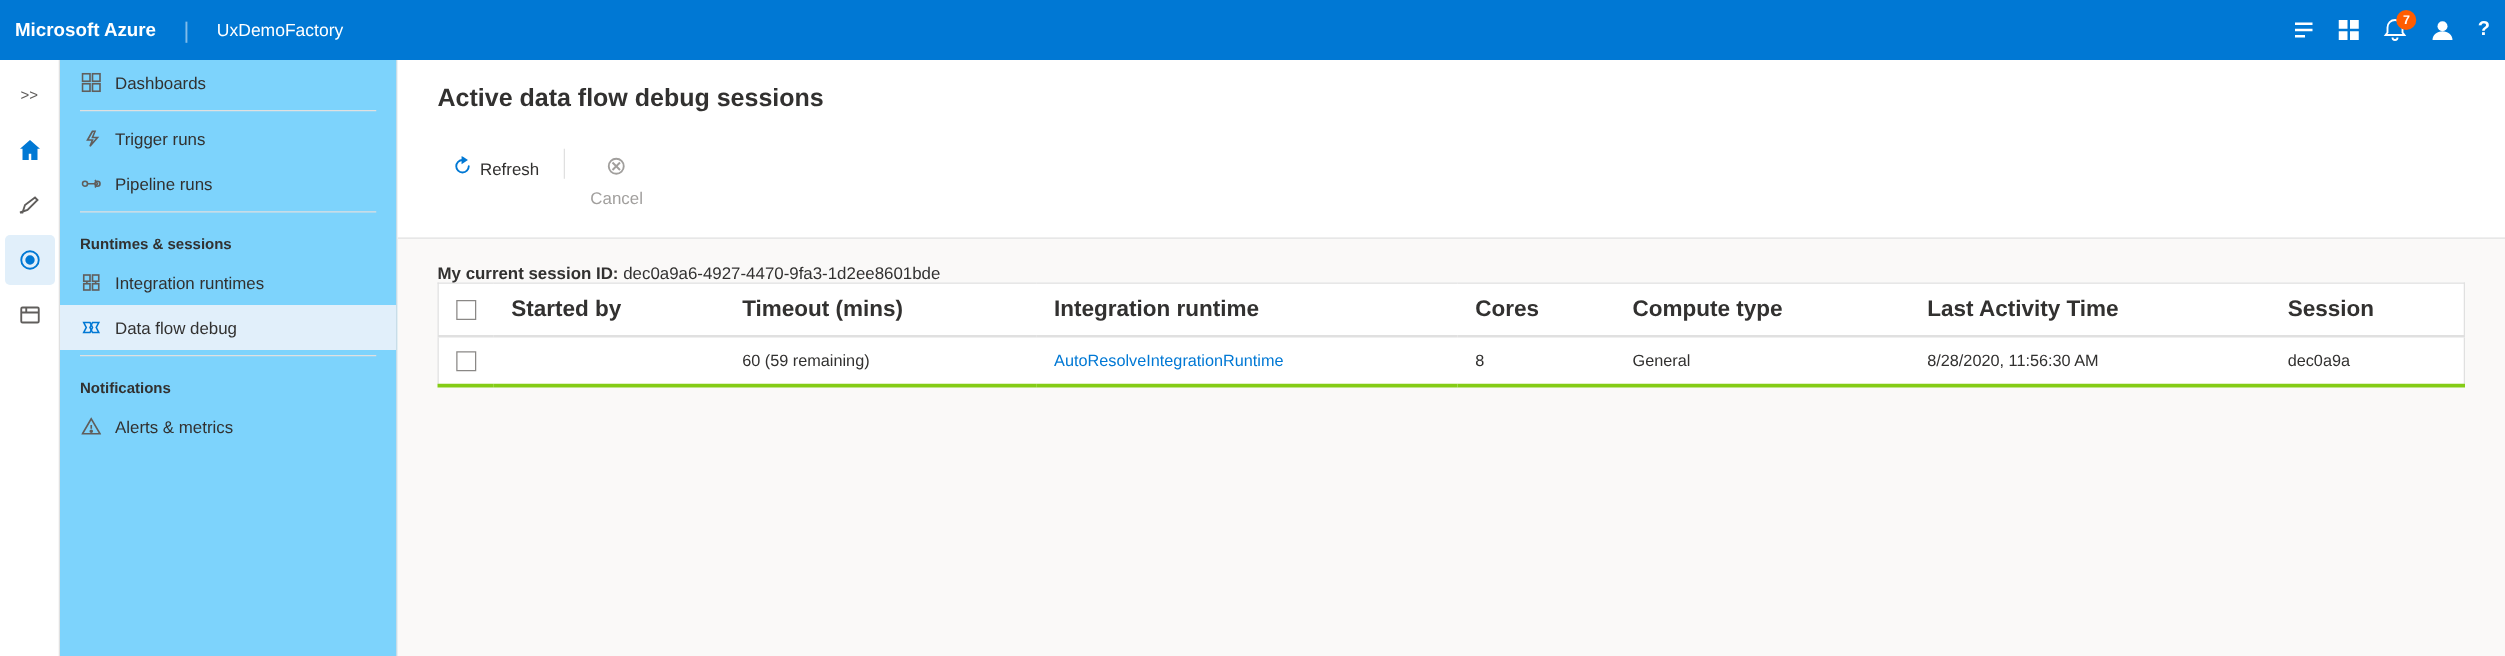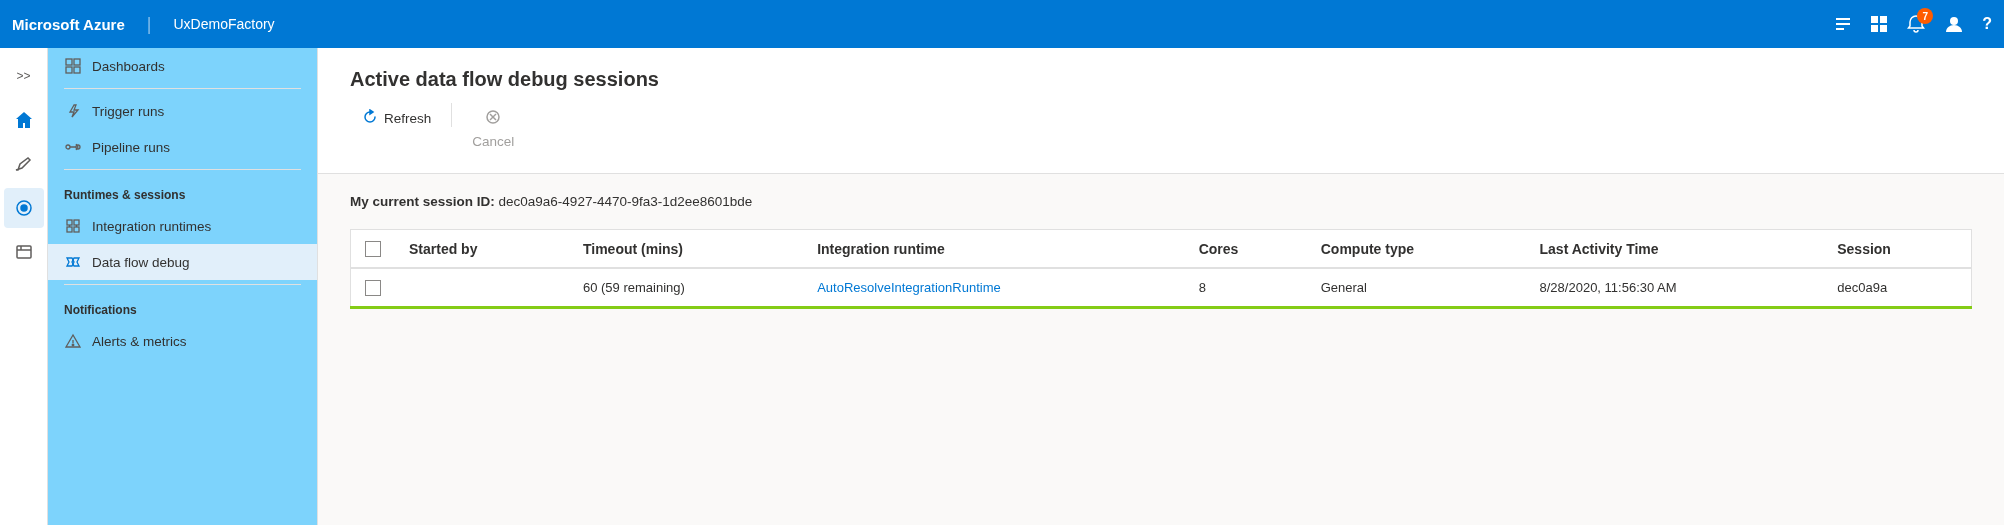--- a/index.html
+++ b/index.html
@@ -152,21 +152,21 @@
     }
     .content-header {
       padding: 20px 32px 10px 32px;
       background: #fff;
       border-bottom: 1px solid #e0e0e0;
     }
     .content-title {
       font-size: 20px;
       font-weight: 600;
       color: #323130;
-      margin-bottom: 12px;
+      margin-bottom: 28px;
     }
     .toolbar {
       display: flex;
       align-items: flex-start;
       gap: 4px;
       padding-bottom: 8px;
     }
     .toolbar-btn {
       display: flex;
       align-items: center;
@@ -188,40 +188,39 @@
       margin: 0 4px;
     }
 
     .content-body {
       padding: 20px 32px;
       flex: 1;
       overflow: auto;
     }
     .session-id-row {
       font-size: 13.5px;
-      margin-bottom: 20px;
       color: #323130;
     }
     .session-id-label { font-weight: 700; }
     .session-id-value { font-weight: 400; }
 
     
     .data-table {
       width: 100%;
       border-collapse: collapse;
       background: #fff;
       border: 1px solid #e0e0e0;
     }
     .data-table thead tr {
       border-bottom: 2px solid #e0e0e0;
     }
     .data-table th {
       text-align: left;
       padding: 10px 14px;
-      font-size: 14px;
+      font-size: 18px;
       font-weight: 600;
       color: #323130;
       background: #fff;
       white-space: nowrap;
     }
     .data-table td {
       padding: 10px 14px;
       font-size: 13px;
       color: #323130;
       border-bottom: 3px solid #84cc16;

